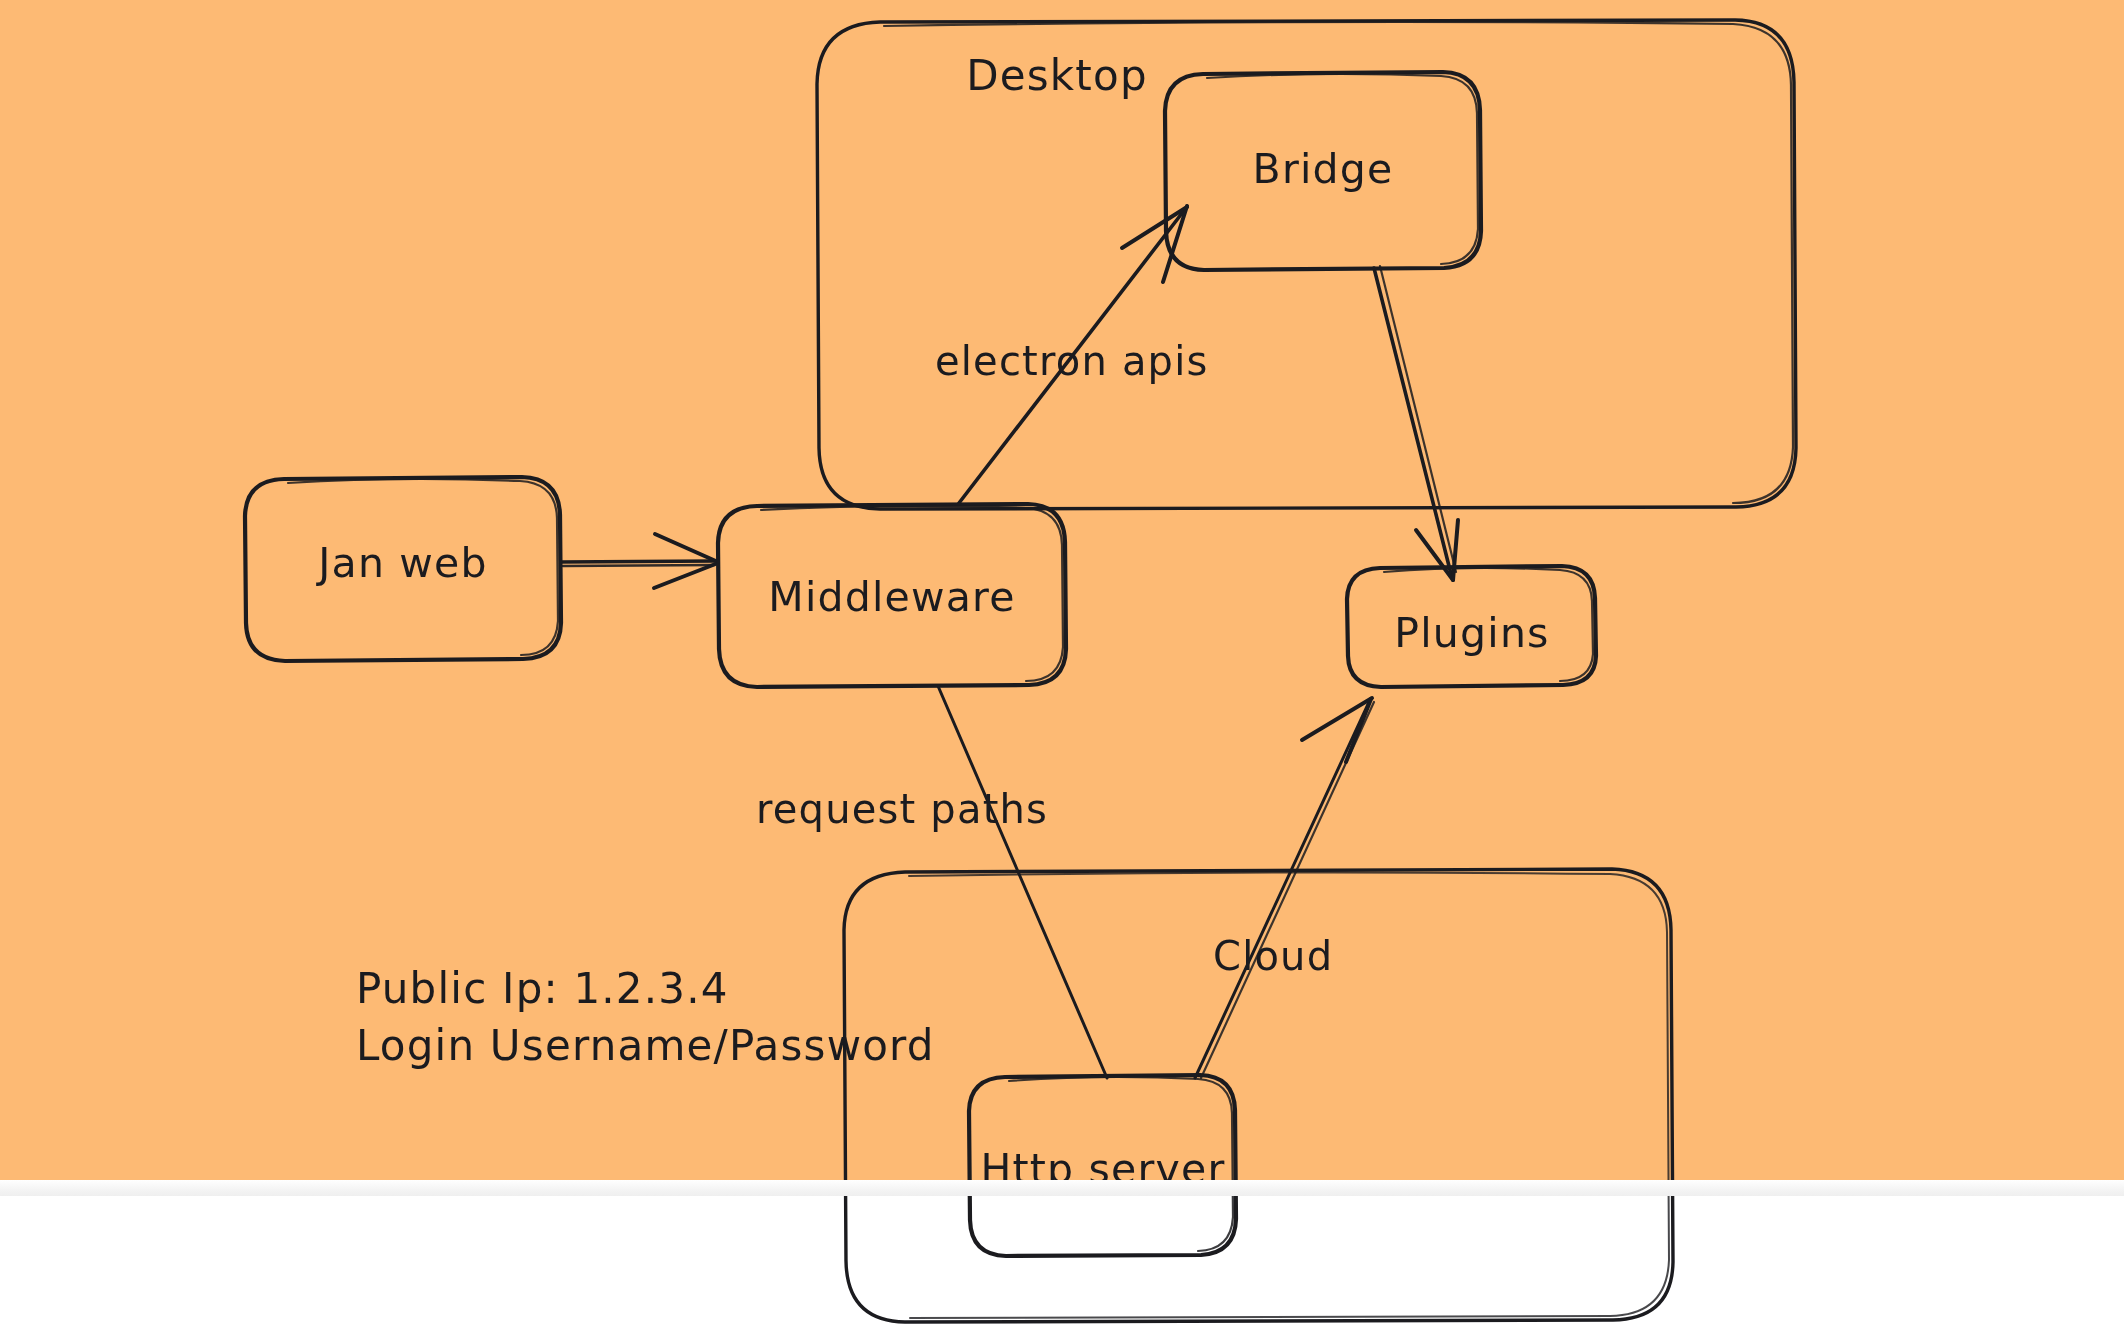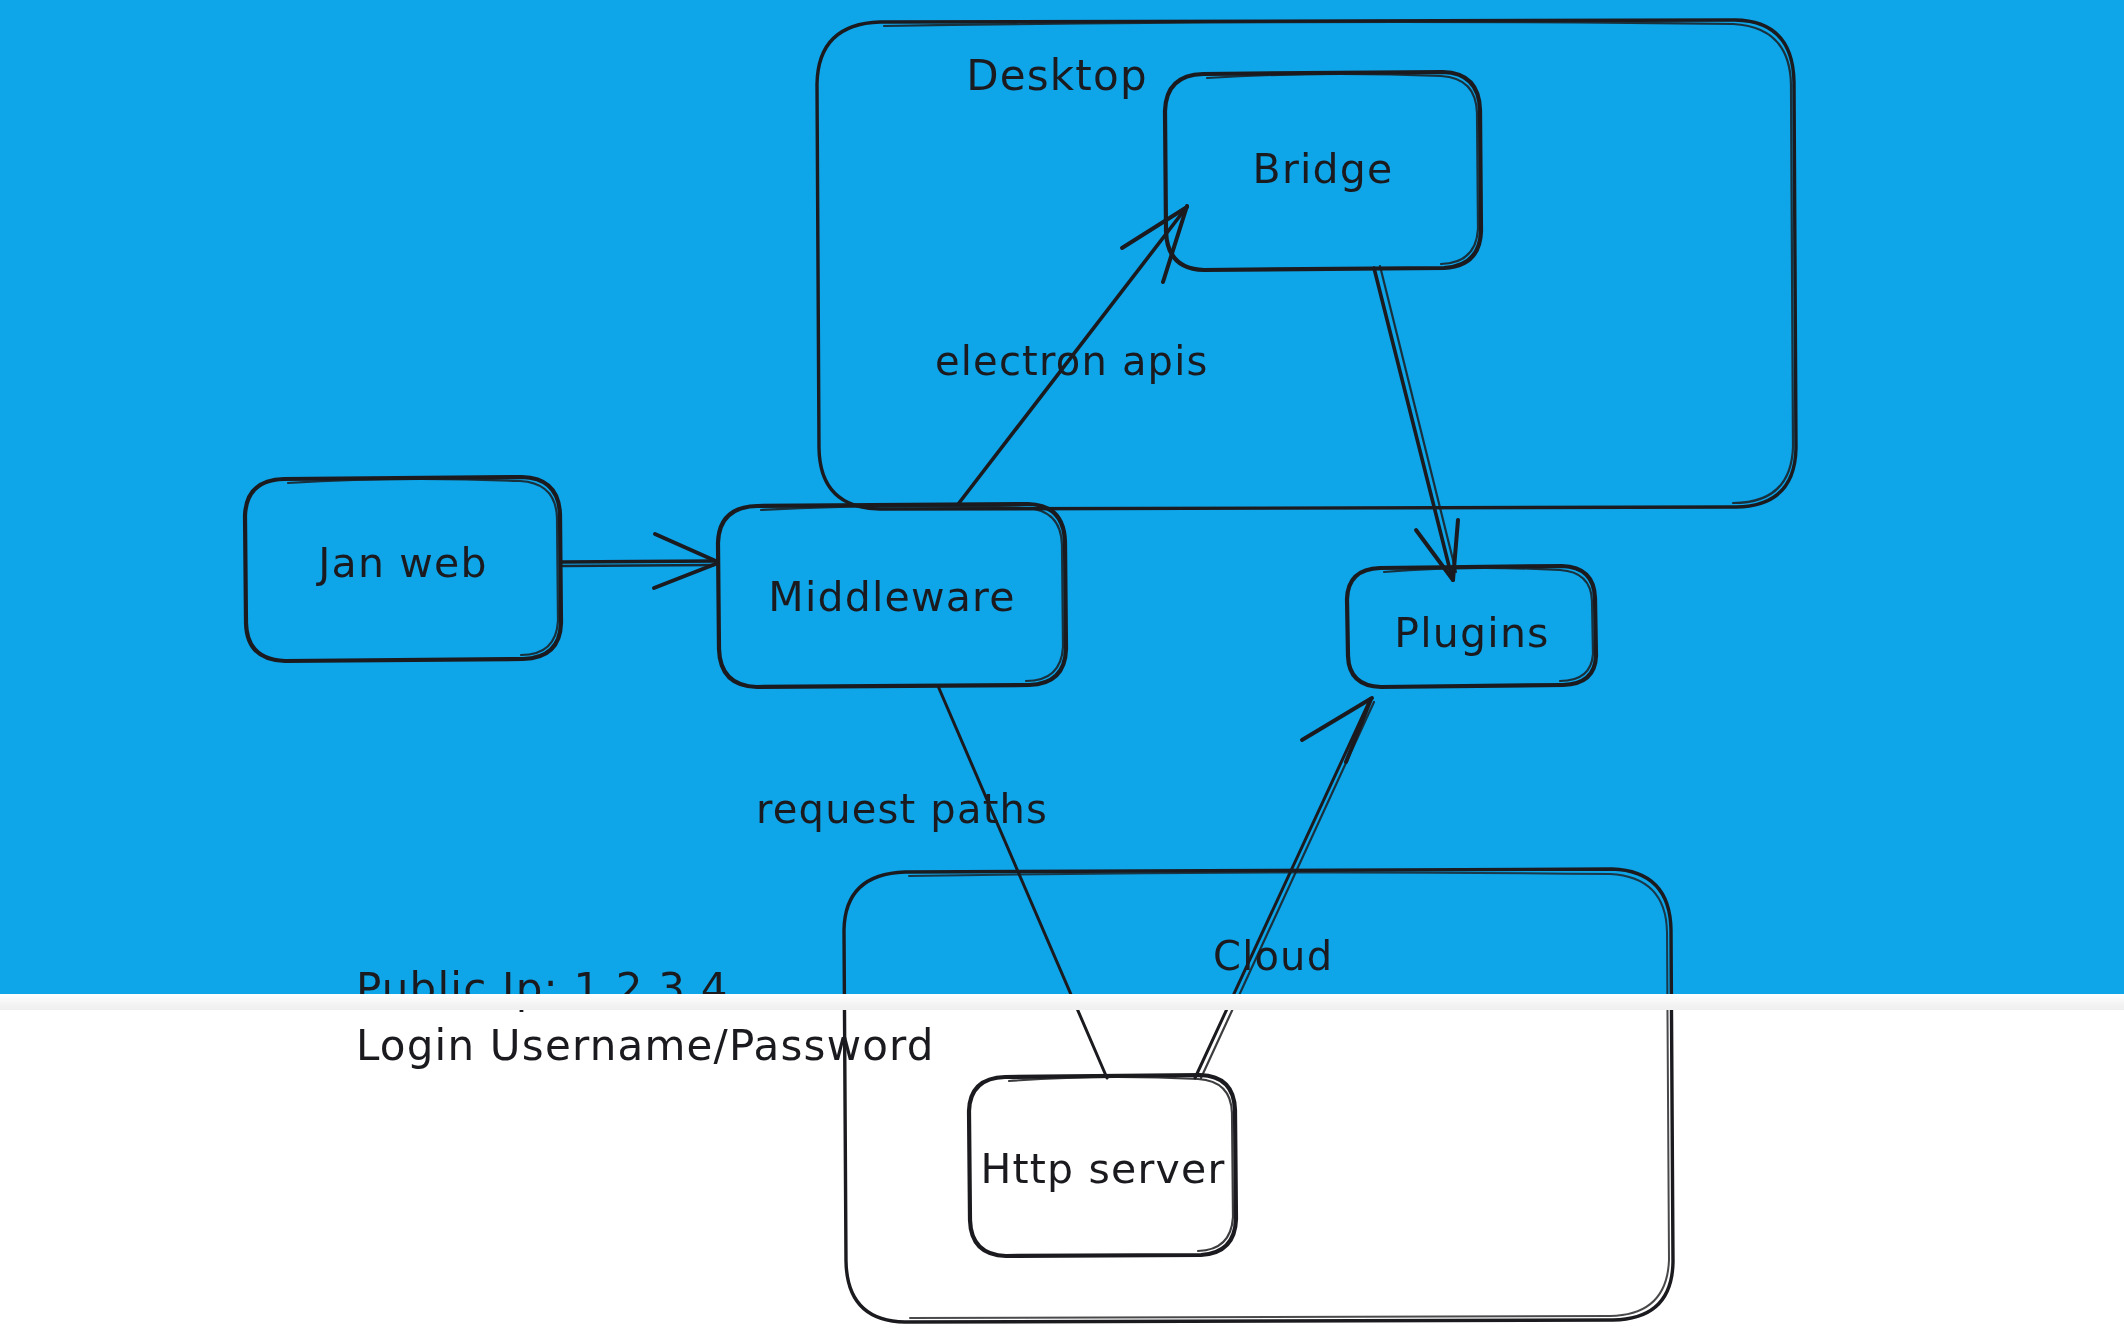--- a/index.html
+++ b/index.html
@@ -10,22 +10,22 @@
   }
   body {
     width: 2124px;
     height: 1344px;
     overflow: hidden;
     font-family: "DejaVu Sans", sans-serif;
   }
   #canvas {
     position: relative;
     width: 2124px;
-    height: 1010px;
-    background: #0ea5e9;
+    height: 1196px;
+    background: #fdba74;
   }
   #diagram-svg {
     position: absolute;
     top: 0;
     left: 0;
     width: 2124px;
     height: 1344px;
   }
   .hand-stroke {
     fill: none;

